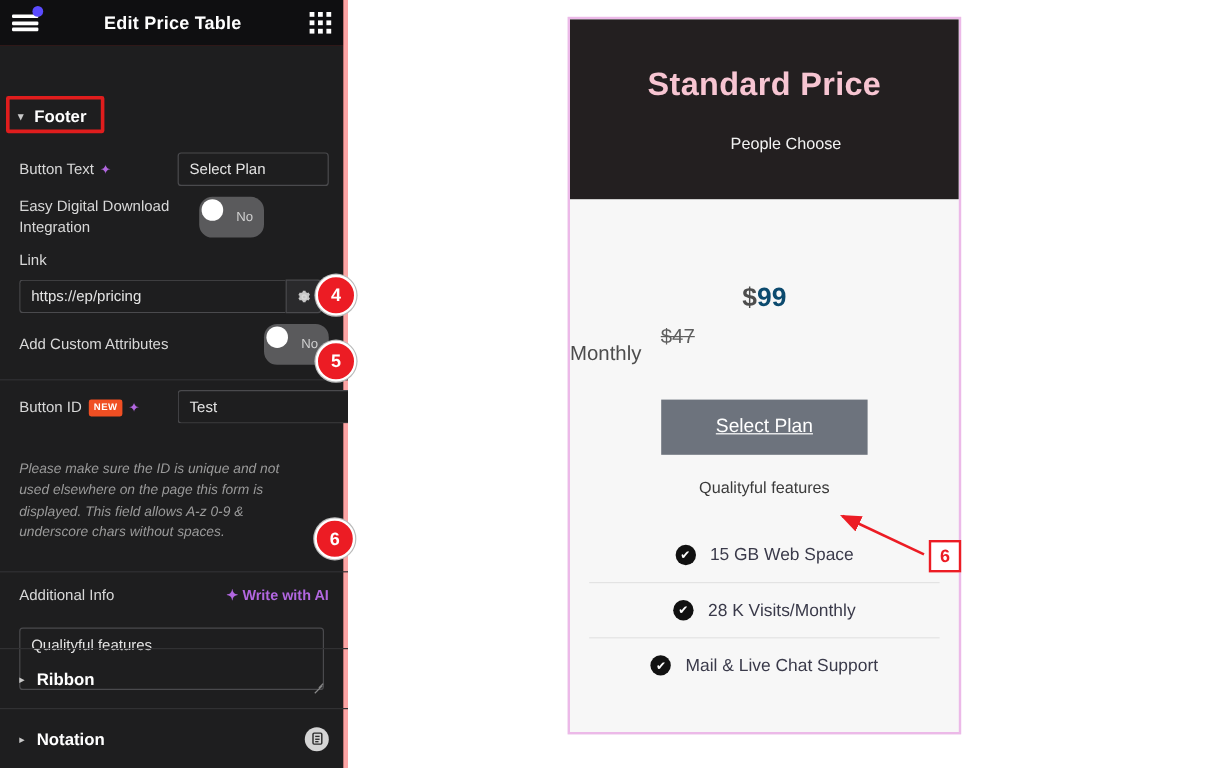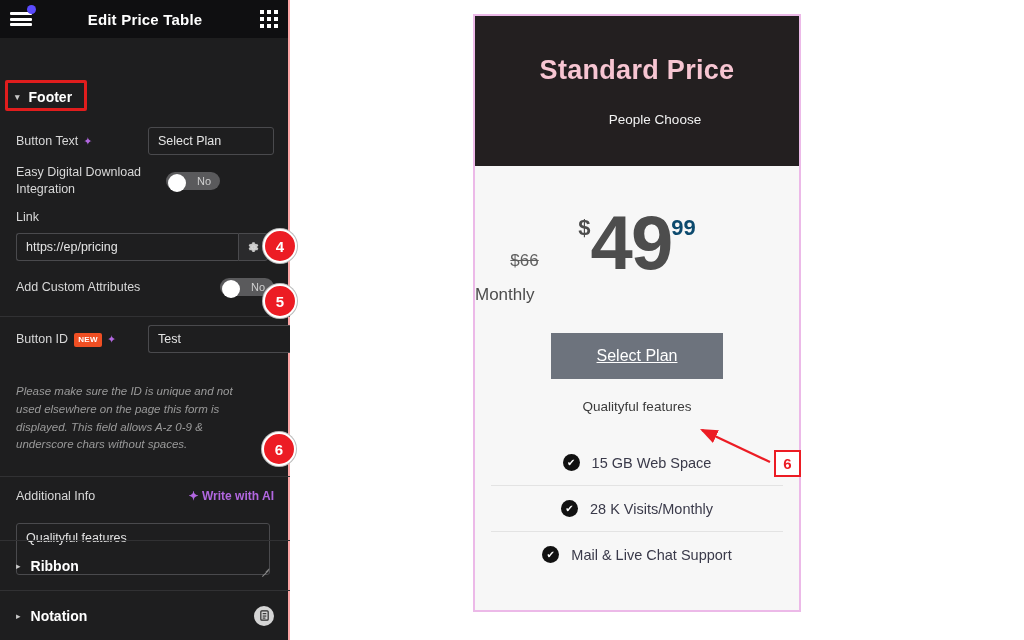--- a/index.html
+++ b/index.html
@@ -9,21 +9,21 @@
     font-family: "Liberation Sans", sans-serif;
     overflow: hidden;
   }
   #root { position: relative; width: 1024px; height: 640px; }
 
   
   .panel {
     position: absolute; left: 0; top: 0;
     width: 290px; height: 640px;
     background: #7f1d1d;
-    border-right: 2px solid #fca5a5;
+    border-right: 4px solid #fca5a5;
   }
   .panel-header {
     position: relative;
     height: 38px;
     background: #0f0f11;
     display: flex; align-items: center;
     padding: 0 10px;
   }
   .hamburger { position: relative; width: 22px; height: 16px; cursor: pointer; }
   .hamburger span {
@@ -88,21 +88,21 @@
   }
 
   .txt-input {
     background: #1e1e1f; border: 1px solid #4a4a4d; border-radius: 3px;
     color: #e4e4e4; font-size: 12.5px; padding: 6px 9px;
     font-family: "Liberation Sans", sans-serif;
     outline: none;
   }
 
   .toggle {
-    position: relative; width: 54px; height: 18px;
+    position: relative; width: 54px; height: 34px;
     background: #5a5a5c; border-radius: 11px; cursor: pointer;
     display: flex; align-items: center; justify-content: flex-end;
   }
   .toggle .knob {
     position: absolute; left: 2px; top: 2px;
     width: 18px; height: 18px; border-radius: 50%; background: #ffffff;
   }
   .toggle .tlabel { color: #cfcfcf; font-size: 11px; padding-right: 9px; }
 
   .input-group { display: flex; width: 252px; }
@@ -393,23 +393,22 @@
   <div class="canvas">
     <div class="card">
 
       <div class="card-header">
         <div class="card-title">Standard Price</div>
         <div class="card-sub">People Choose</div>
       </div>
 
       <div class="price-block">
         <div class="price-inner">
-          <span class="price-old">$66</span>
+          <span class="price-old">$47</span>
           <span class="cur">$</span>
-          <span class="price-main">49</span>
           <span class="price-dec">99</span>
         </div>
         <div class="price-period">Monthly</div>
       </div>
 
       <div class="btn-wrap">
         <button class="select-btn">Select Plan</button>
       </div>
 
       <div class="addl-info">Qualityful features</div>

